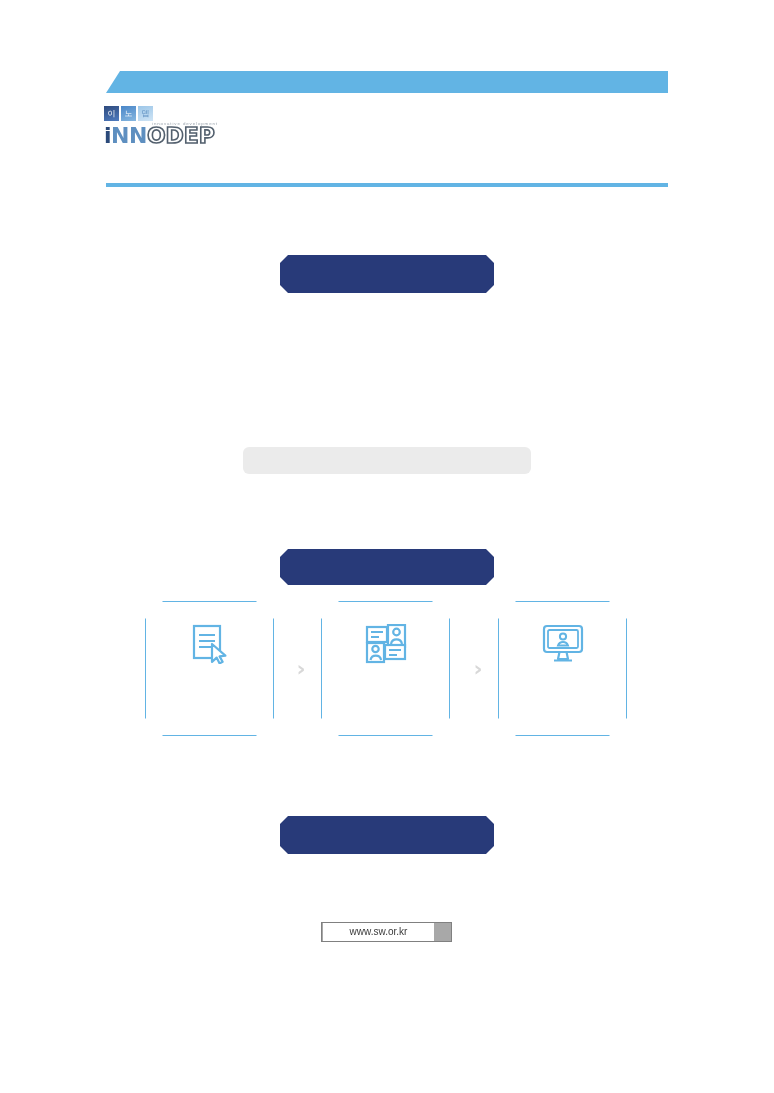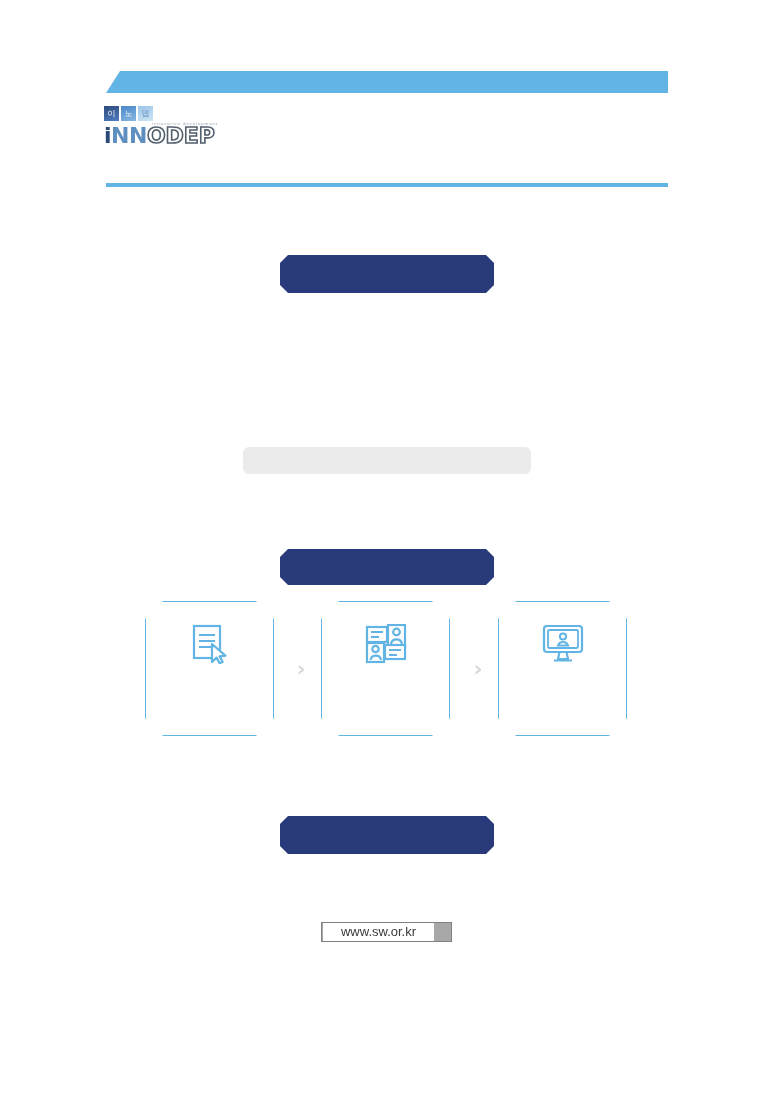--- a/index.html
+++ b/index.html
@@ -184,21 +184,21 @@
     align-items: center;
   }
   .url-field {
     width: 107px;
     height: 16px;
     margin-left: 1px;
     background: #ffffff;
     border: none;
     outline: none;
     text-align: center;
-    font-size: 13px;
+    font-size: 10px;
     line-height: 16px;
     color: #3a3a3a;
     font-family: "Liberation Sans", sans-serif;
   }
   .url-handle {
     flex: 1;
     height: 16px;
     background: #a8a8a8;
   }
 </style>

